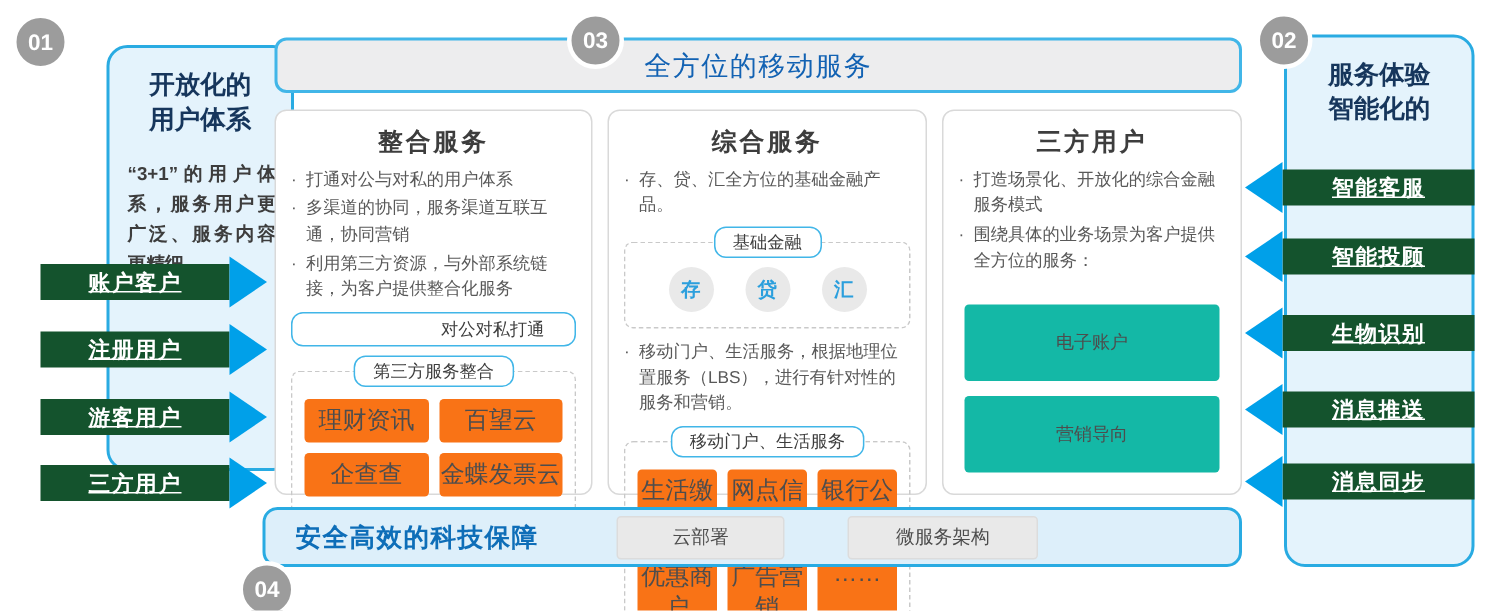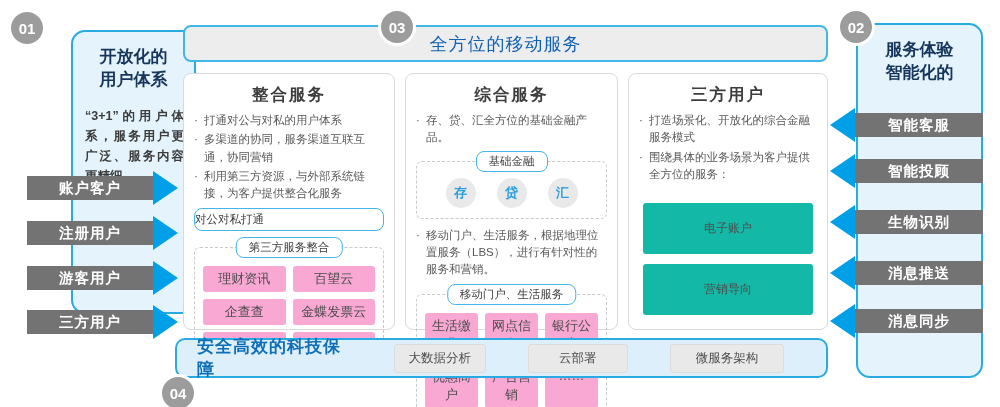--- a/index.html
+++ b/index.html
@@ -22,23 +22,23 @@
   .side-panel .panel-title{
     margin-top:14px;text-align:center;font-weight:bold;font-size:17px;
     color:#16365c;line-height:1.35;
   }
   .side-panel .panel-desc{
     margin:14px 10px 0 12px;font-size:12.5px;color:#3d3d3d;font-weight:bold;
     line-height:1.6;text-align:justify;
   }
   
   .arrow{
-    position:absolute;height:24px;background:#737373;color:#ffffff;
+    position:absolute;height:24px;background:#14532d;color:#ffffff;
     display:flex;align-items:center;justify-content:center;
-    font-size:14.5px;font-weight:bold;z-index:10;letter-spacing:1px;
+    font-size:14.5px;font-weight:bold;z-index:10;letter-spacing:1px;text-decoration:underline;
   }
   .arrow-right::after{
     content:"";position:absolute;left:100%;top:50%;transform:translateY(-50%);
     border-left:25px solid #00a0e9;border-top:17px solid transparent;border-bottom:17px solid transparent;
   }
   .arrow-left::before{
     content:"";position:absolute;right:100%;top:50%;transform:translateY(-50%);
     border-right:25px solid #00a0e9;border-top:17px solid transparent;border-bottom:17px solid transparent;
   }
   
@@ -56,35 +56,35 @@
   .col-title{
     text-align:center;font-size:16.5px;font-weight:bold;color:#3d3d3d;
     margin:4px 0 6px 0;letter-spacing:2px;
   }
   .bullet{display:flex;font-size:11.5px;color:#595959;line-height:1.5;margin-bottom:2px;}
   .bullet .dot{flex:0 0 10px;color:#595959;}
   .bullet .btxt{flex:1;}
   .pill-row{display:flex;gap:8px;margin:6px 0 0 0;}
   .pill{
     flex:1;border:1.5px solid #41b6e8;border-radius:8px;background:#ffffff;
-    font-size:11.5px;color:#3d3d3d;text-align:left;padding:3px 0;box-sizing:border-box;
+    font-size:11.5px;color:#3d3d3d;text-align:right;padding:3px 20px;box-sizing:border-box;
   }
   .group{
     position:relative;border:1px dashed #c9c9c9;border-radius:6px;
     margin-top:16px;padding:12px 8px 8px 8px;
   }
   .group-label{
     position:absolute;top:-11px;left:50%;transform:translateX(-50%);
     border:1.5px solid #41b6e8;border-radius:8px;background:#ffffff;
     font-size:11.5px;color:#3d3d3d;padding:2px 12px;white-space:nowrap;z-index:3;
   }
   .tag-grid-2{display:grid;grid-template-columns:1fr 1fr;gap:7px;margin-top:6px;}
   .tag-grid-3{display:grid;grid-template-columns:1fr 1fr 1fr;gap:7px;margin-top:6px;}
   .gray-tag{
-    background:#f9a8d4;border-radius:3px;font-size:13px;color:#4d4d4d;
+    background:#f97316;border-radius:3px;font-size:16px;color:#4d4d4d;
     text-align:center;padding:4px 1px;
   }
   .circle-row{display:flex;justify-content:space-around;padding:4px 10px 2px 10px;}
   .fin-circle{
     width:30px;height:30px;border-radius:50%;background:#e9e9e9;color:#2b9fdd;
     font-size:13px;font-weight:bold;display:flex;align-items:center;justify-content:center;
   }
   .wide-bar{
     background:#14b8a6;border-radius:3px;font-size:12px;color:#4d4d4d;
     text-align:center;padding:17px 0;margin:10px 4px 0 4px;
@@ -231,16 +231,15 @@
   </div>
 <div class="arrow arrow-left" style="left:855px;top:261px;width:128px;">
     <span>消息推送</span>
   </div>
 <div class="arrow arrow-left" style="left:855px;top:309px;width:128px;">
     <span>消息同步</span>
   </div>
 
 <div class="bottom-bar">
   <span class="bottom-title">安全高效的科技保障</span>
-  <span class="bottom-tag w1">大数据分析</span>
   <span class="bottom-tag w2">云部署</span>
   <span class="bottom-tag w3">微服务架构</span>
 </div>
 
 </body></html>

